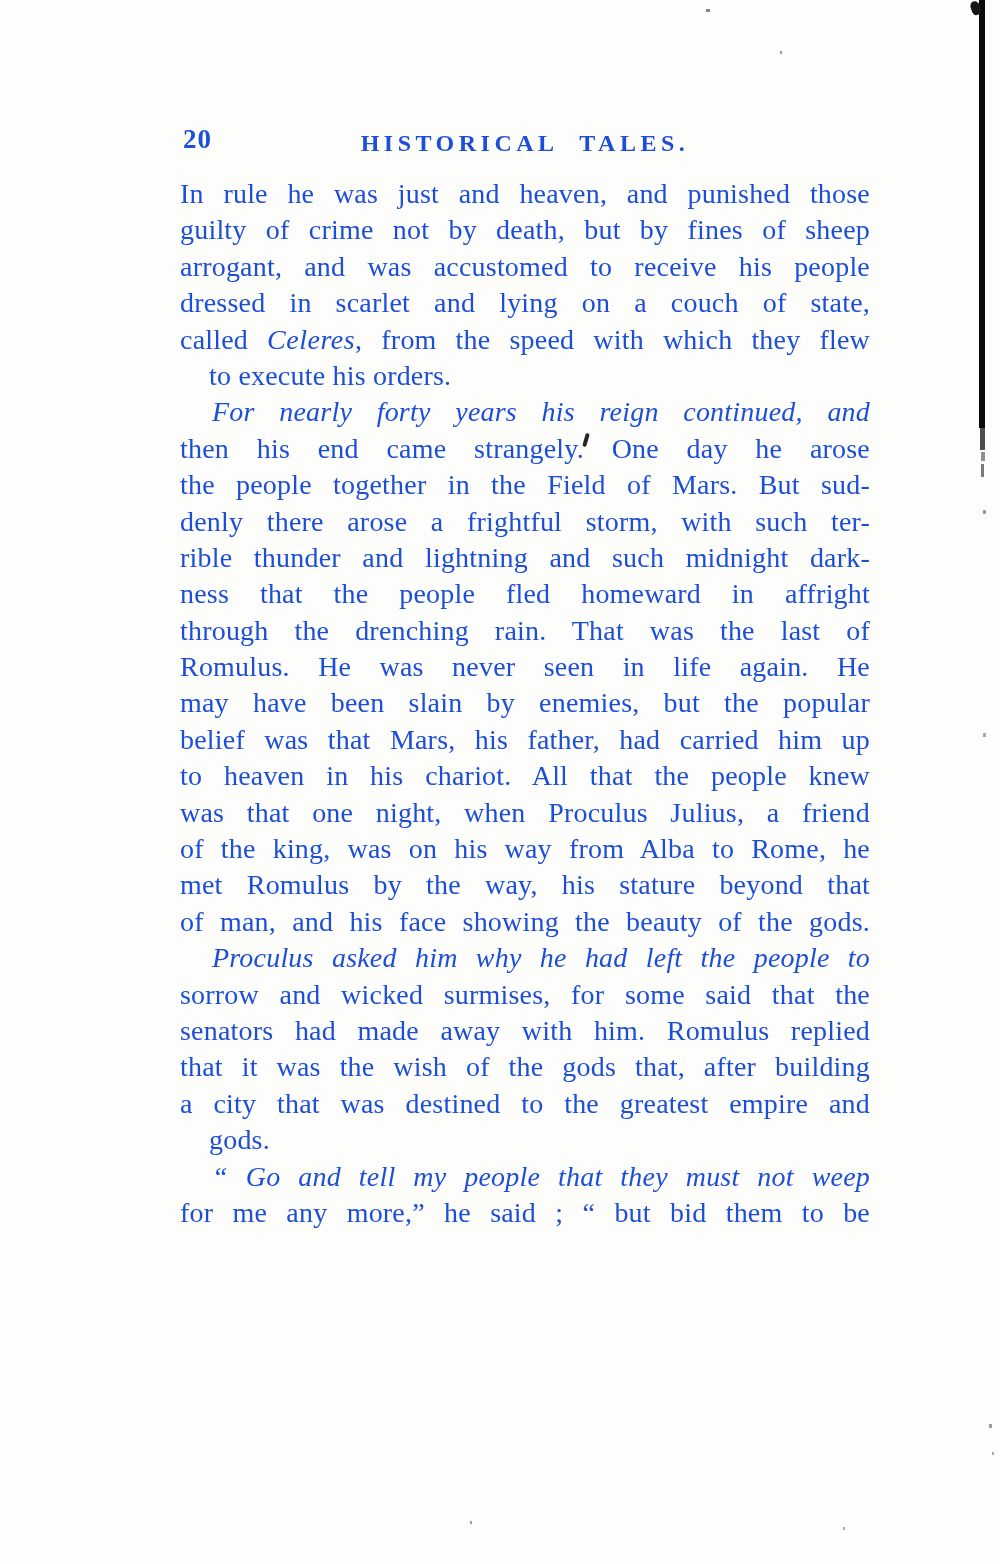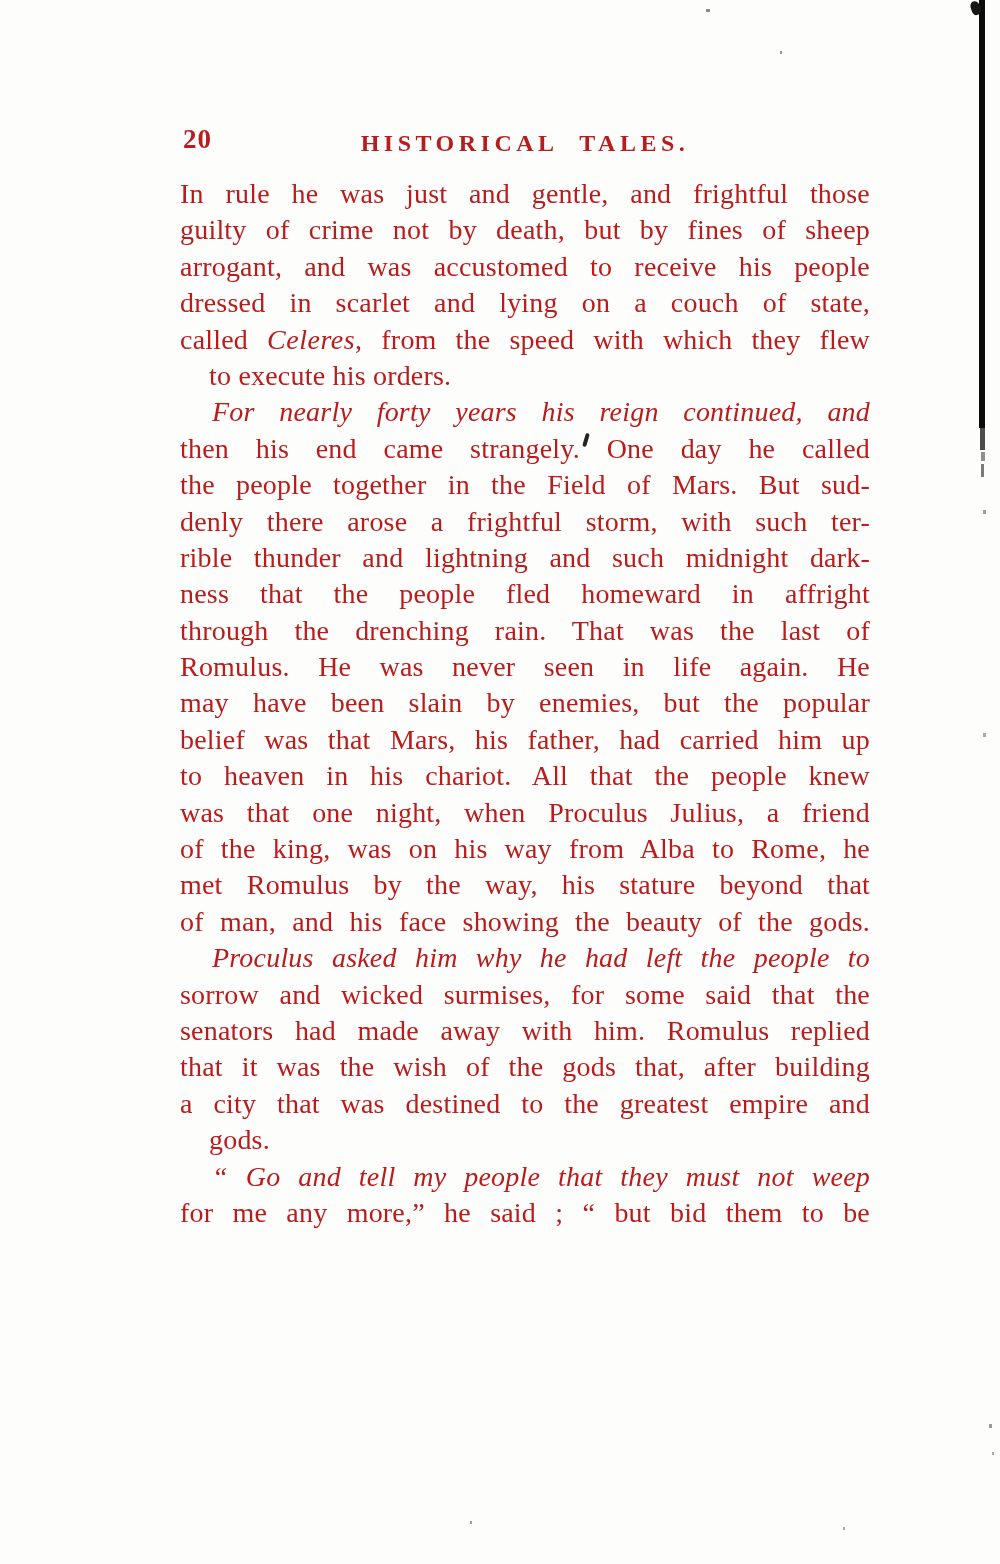--- a/index.html
+++ b/index.html
@@ -6,21 +6,21 @@
   body {
     width: 1000px; height: 1564px;
     background: #ffffff;
     font-family: "Liberation Serif", "DejaVu Serif", serif;
   }
   .page {
     position: relative;
     width: 1000px; height: 1564px;
     background: #fdfdfc;
     overflow: hidden;
-    color: #b91c1c;
+    color: #1d4ed8;
   }
   
   .page-number {
     position: absolute; left: 183px; top: 124px;
     font-size: 27px; font-weight: 700; letter-spacing: 1px;
   }
   .running-title {
     position: absolute; left: 180px; top: 130px; width: 690px;
     text-align: center;
     font-size: 24px; font-weight: 700;
@@ -60,28 +60,28 @@
 </style>
 </head>
 <body>
 
 <div class="page">
 
   <div class="page-number">20</div>
   <div class="running-title">HISTORICAL TALES.</div>
 
   <div class="text-block">
-    <div class="line">In rule he was just and gentle, and frightful those</div>
+    <div class="line">In rule he was just and heaven, and punished those</div>
     <div class="line">guilty of crime not by death, but by fines of sheep</div>
     <div class="line">arrogant, and was accustomed to receive his people</div>
     <div class="line">dressed in scarlet and lying on a couch of state,</div>
     <div class="line"><span>called </span><em>Celeres</em><span>, from the speed with which they flew</span></div>
     <div class="line endpara">to execute his orders.</div>
     <div class="line indent">For nearly forty years his reign continued, and</div>
-    <div class="line">then his end came strangely.  One day he called</div>
+    <div class="line">then his end came strangely.  One day he arose</div>
     <div class="line">the people together in the Field of Mars.  But sud-</div>
     <div class="line">denly there arose a frightful storm, with such ter-</div>
     <div class="line">rible thunder and lightning and such midnight dark-</div>
     <div class="line">ness that the people fled homeward in affright</div>
     <div class="line">through the drenching rain.  That was the last of</div>
     <div class="line">Romulus.  He was never seen in life again.  He</div>
     <div class="line">may have been slain by enemies, but the popular</div>
     <div class="line">belief was that Mars, his father, had carried him up</div>
     <div class="line">to heaven in his chariot.  All that the people knew</div>
     <div class="line">was that one night, when Proculus Julius, a friend</div>

